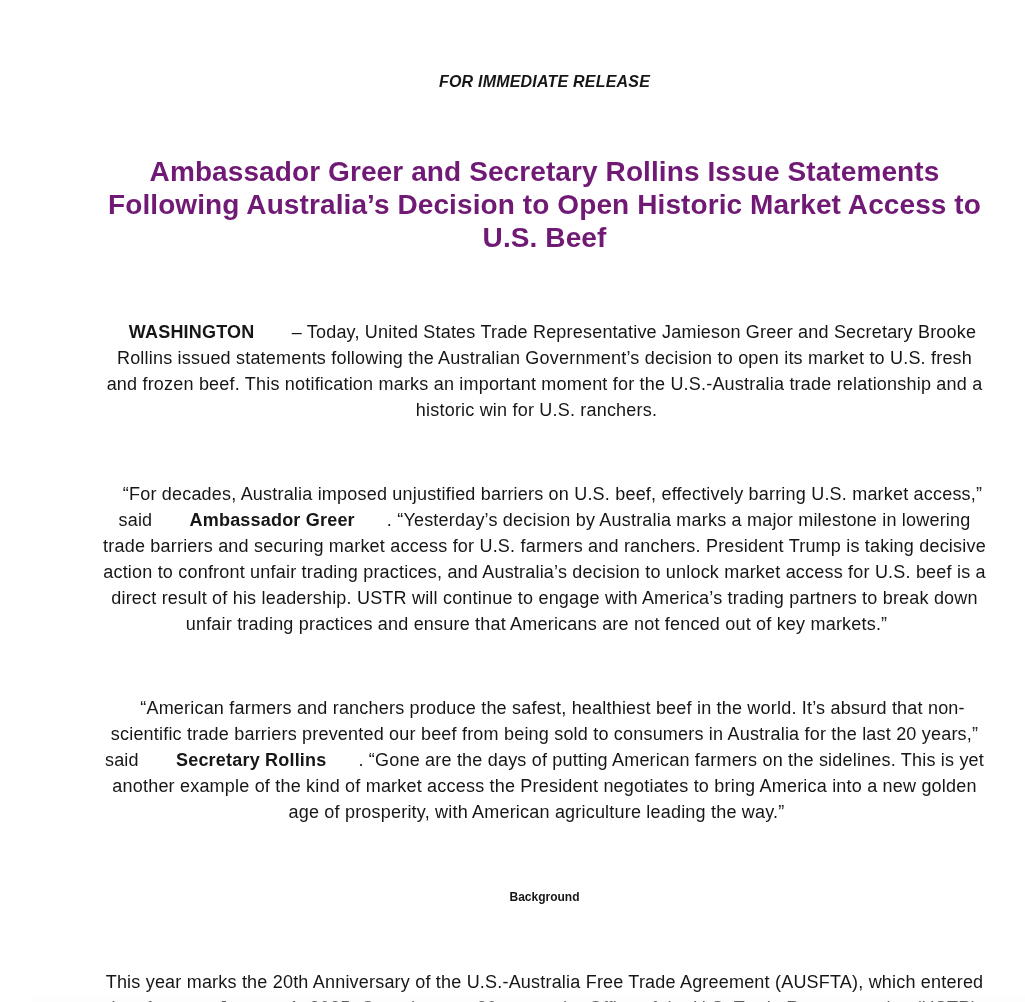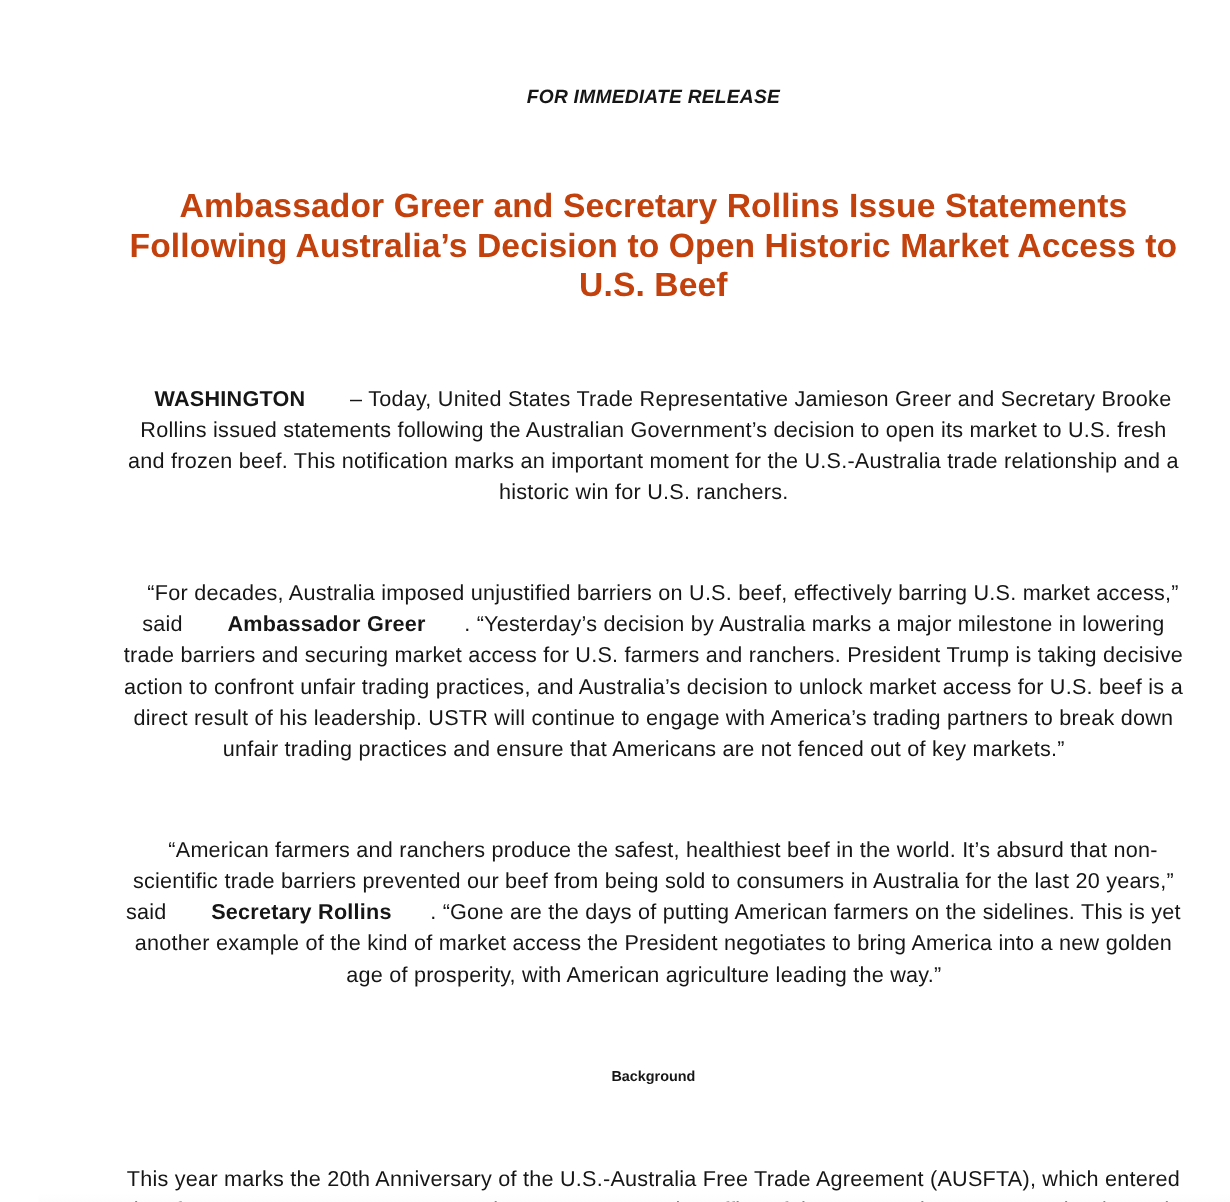--- a/index.html
+++ b/index.html
@@ -25,21 +25,21 @@
     letter-spacing: 0.2px;
     line-height: 20px;
   }
   .headline {
     margin: 31px auto 0;
     max-width: 930px;
     font-size: 28px;
     font-weight: bold;
     line-height: 33px;
     letter-spacing: 0.1px;
-    color: #c2410c;
+    color: #701a75;
     text-align: center;
   }
   .date {
     margin-top: 37px;
     font-size: 18px;
     line-height: 22px;
   }
   .body-par {
     margin: 26px auto 0;
     max-width: 920px;

